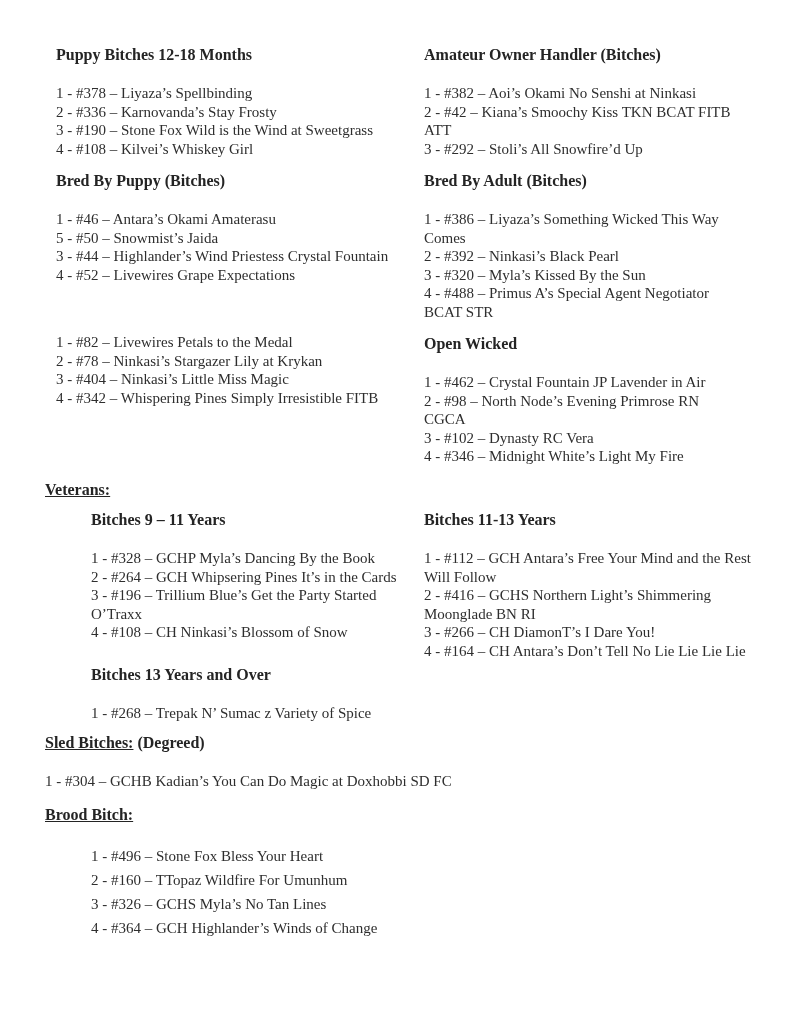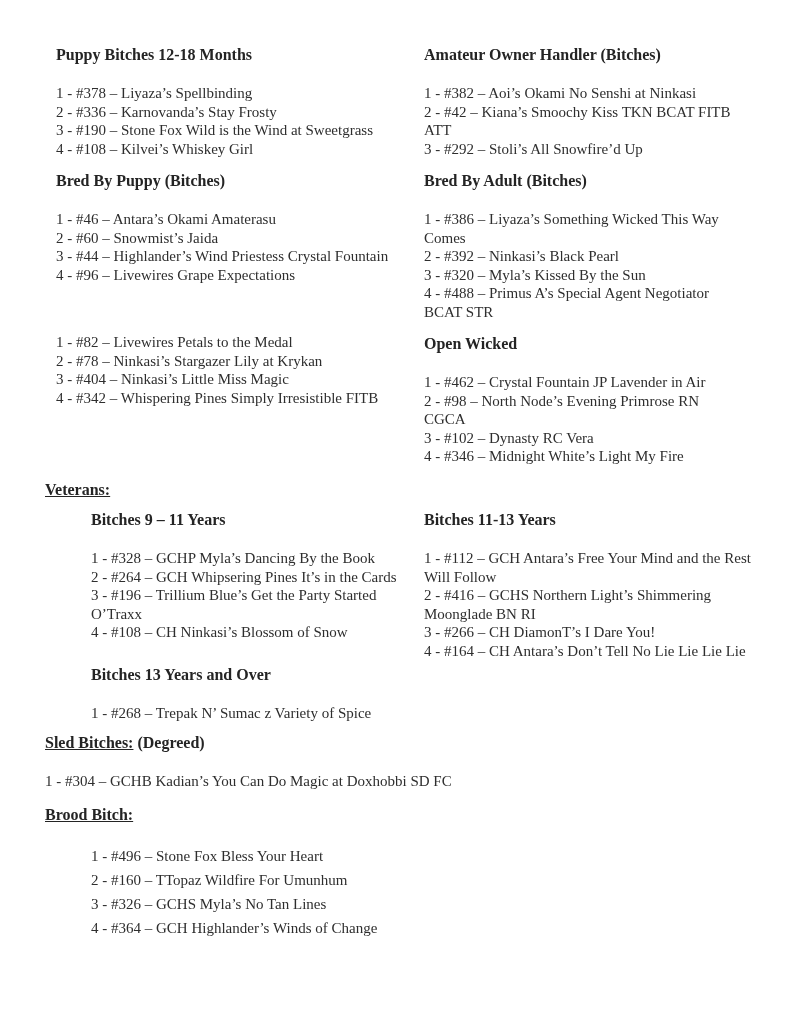--- a/index.html
+++ b/index.html
@@ -68,23 +68,23 @@
         <div class="entry">2 - #42 – Kiana’s Smoochy Kiss TKN BCAT FITB
 ATT</div>
         <div class="entry">3 - #292 – Stoli’s All Snowfire’d Up</div>
       </div>
   </div>
 
   <div class="sec" id="sec-l2">
     <h2 class="sec-title">Bred By Puppy (Bitches)</h2>
     <div class="entries">
         <div class="entry">1 - #46 – Antara’s Okami Amaterasu</div>
-        <div class="entry">2 - #60 – Snowmist’s Jaida</div>
+        <div class="entry">5 - #50 – Snowmist’s Jaida</div>
         <div class="entry">3 - #44 – Highlander’s Wind Priestess Crystal Fountain</div>
-        <div class="entry">4 - #96 – Livewires Grape Expectations</div>
+        <div class="entry">4 - #52 – Livewires Grape Expectations</div>
       </div>
   </div>
 
   <div class="sec" id="sec-r2">
     <h2 class="sec-title">Bred By Adult (Bitches)</h2>
     <div class="entries">
         <div class="entry">1 - #386 – Liyaza’s Something Wicked This Way
 Comes</div>
         <div class="entry">2 - #392 – Ninkasi’s Black Pearl</div>
         <div class="entry">3 - #320 – Myla’s Kissed By the Sun</div>

